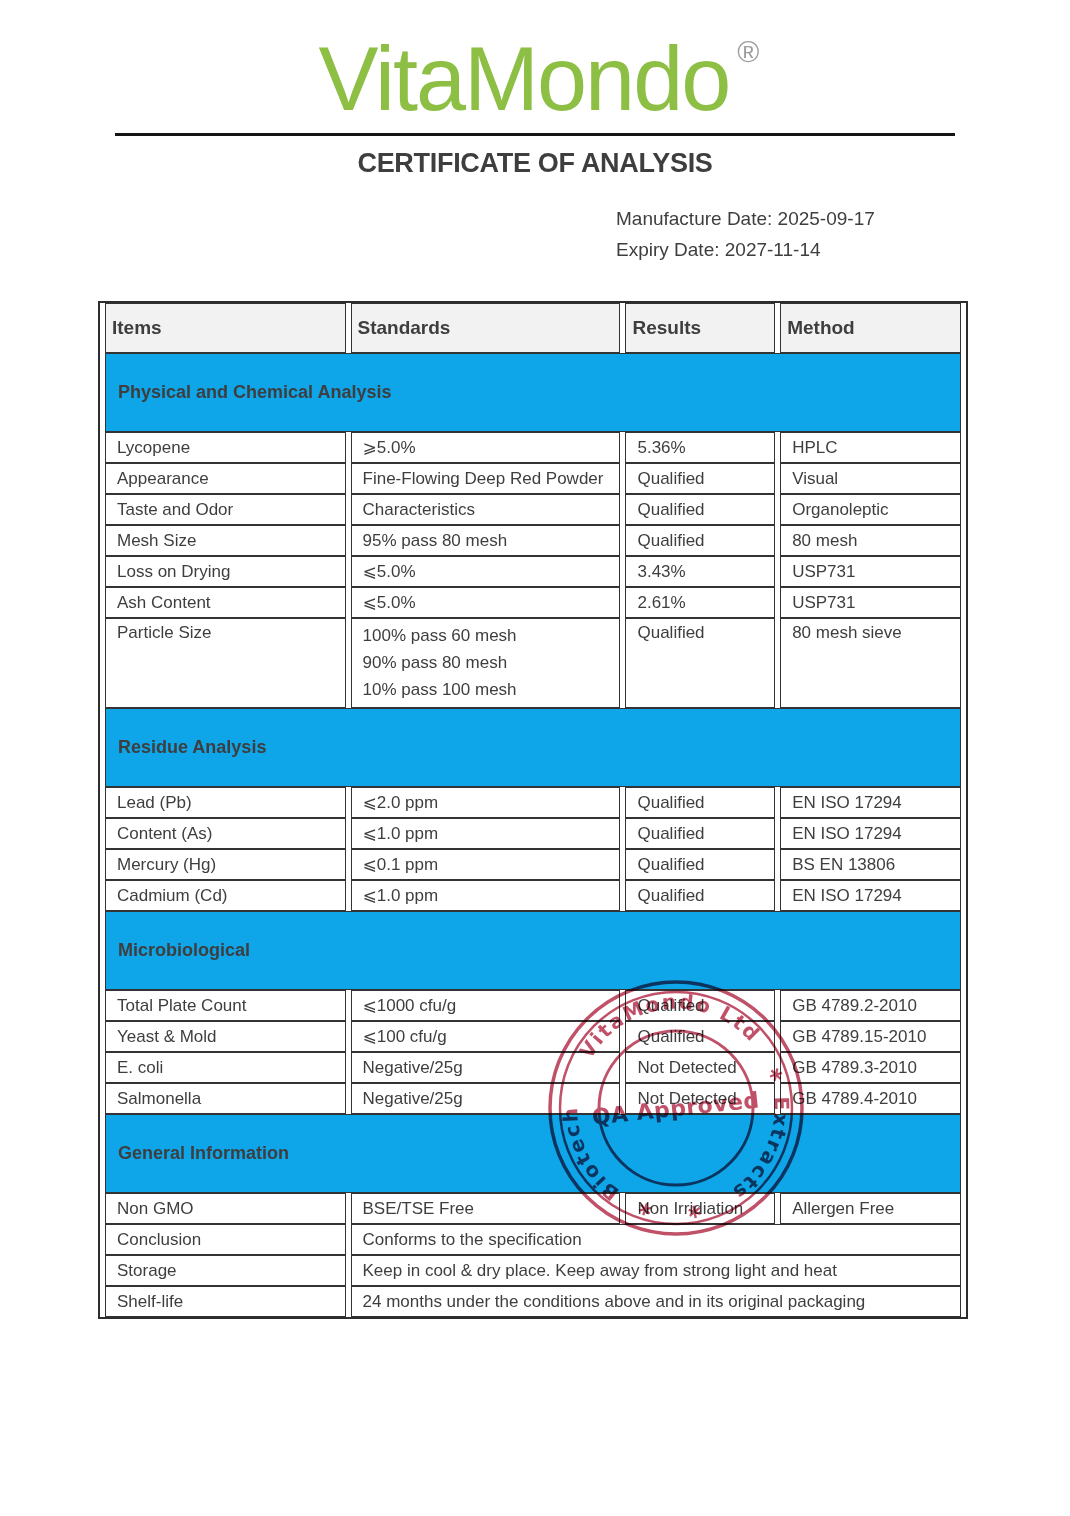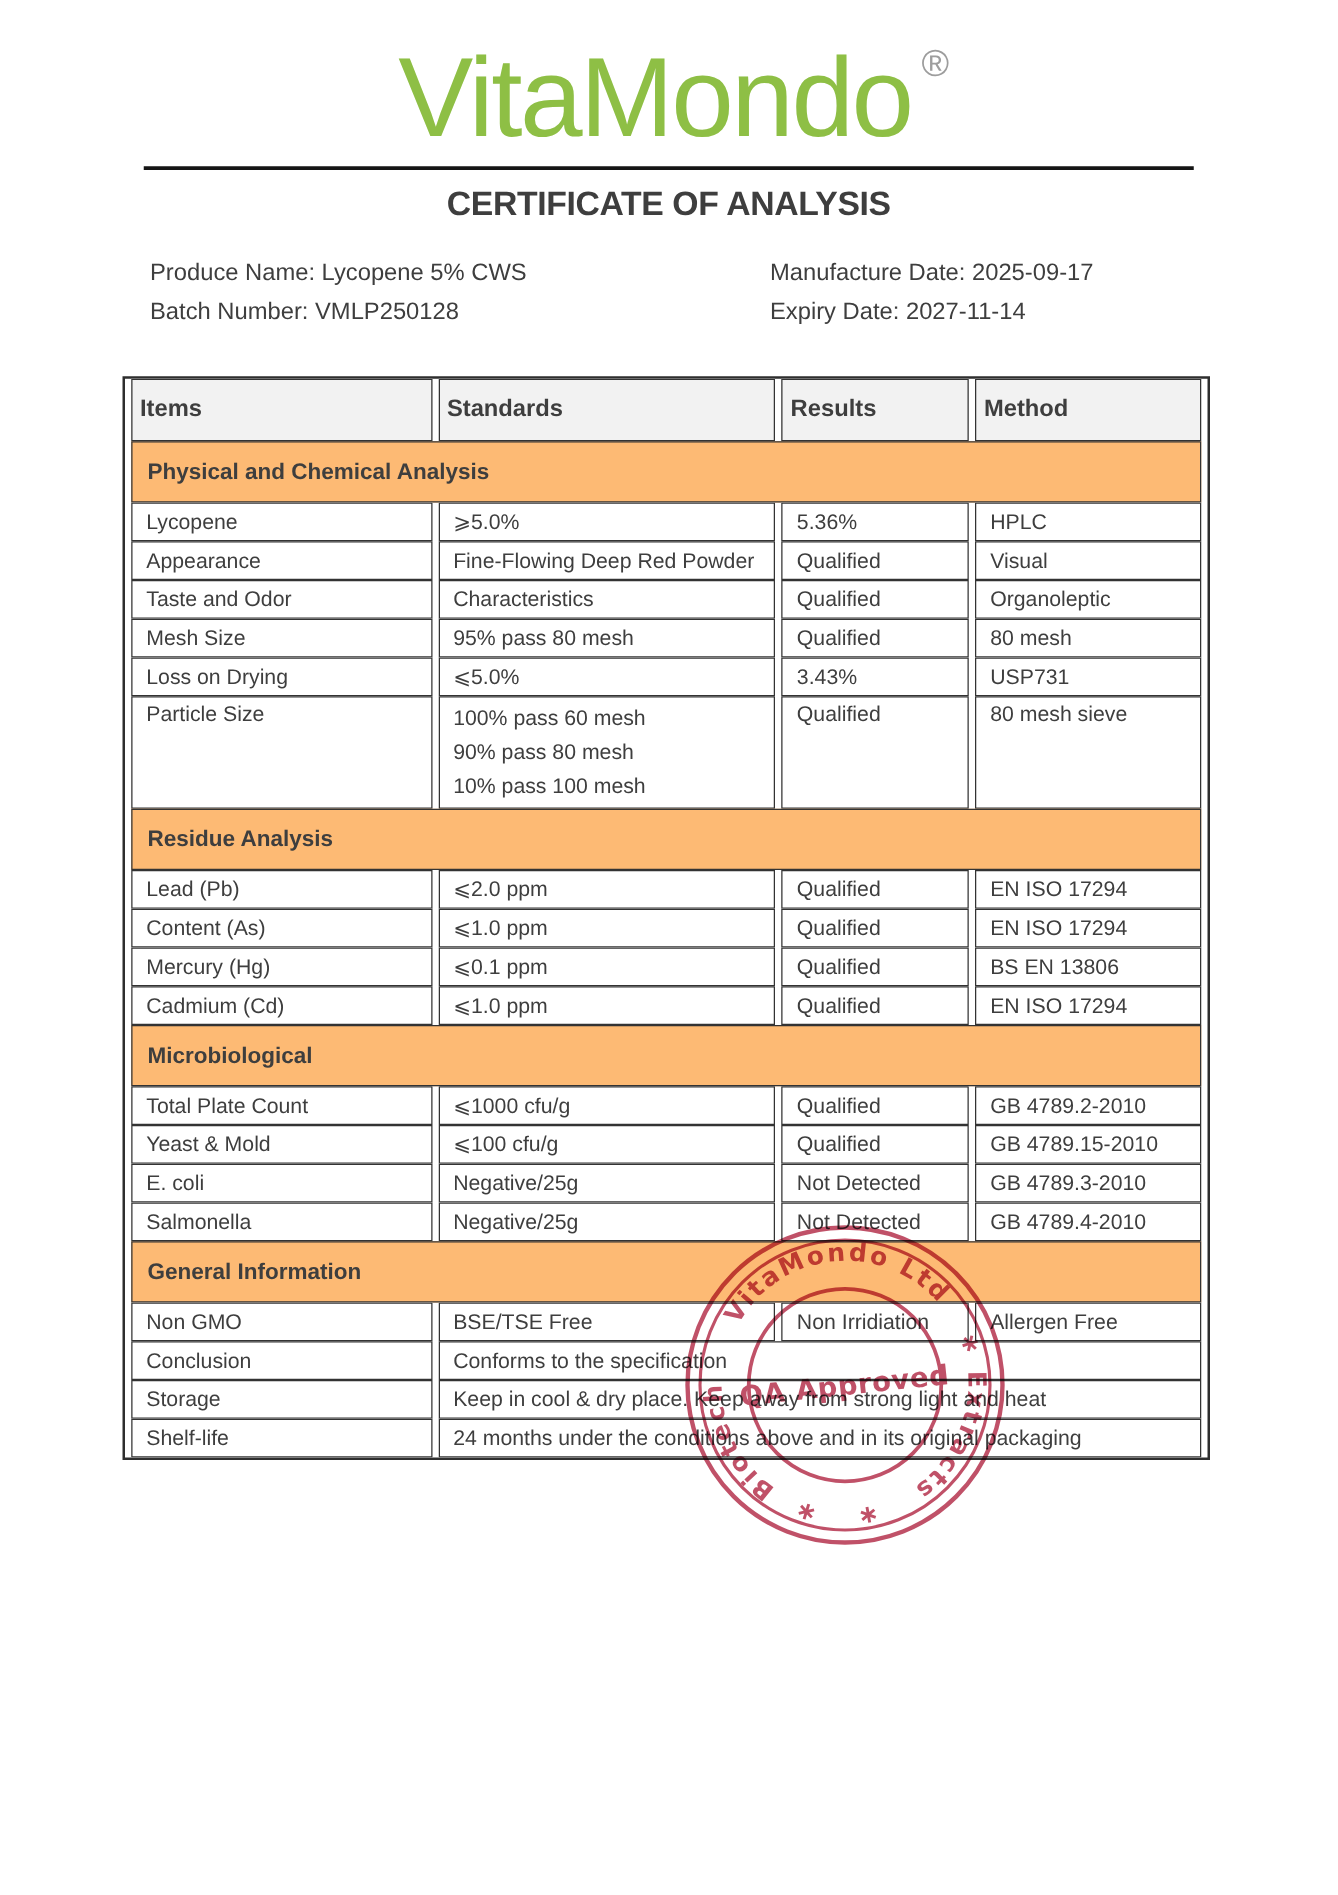--- a/index.html
+++ b/index.html
@@ -36,22 +36,22 @@
     margin:26px 0 0 98px; width:870px; table-layout:fixed;
     border-collapse:separate; border-spacing:5px 0;
     border:2px solid #2e2e2e; font-size:17px; color:#3e3e3e;
   }
   table.coa th, table.coa td { border:1.5px solid #333333; }
   table.coa th {
     background:#f2f2f2; font-weight:bold; font-size:19px;
     text-align:left; padding:13px 6px;
   }
   td.section {
-    background:#fdba74; font-weight:bold; font-size:18px;
-    padding:13px 12px; text-align:left;
+    background:#0ea5e9; font-weight:bold; font-size:18px;
+    padding:28px 12px; text-align:left;
   }
   td.cell { padding:4px 11px; line-height:21px; vertical-align:middle; background:#fff; }
   tr.top td.cell { vertical-align:top; padding-top:3px; }
   td.cell .ml { line-height:27px; }
 
   .stamp {
     position:absolute; left:536px; top:968px; width:280px; height:280px;
     mix-blend-mode:multiply; opacity:0.88; pointer-events:none;
   }
   .stamp circle { fill:none; stroke:var(--stamp,#b73953); }
@@ -64,24 +64,20 @@
 
 <div class="header">
   <div class="logo">
     <span>VitaMondo</span><span class="reg">®</span>
   </div>
   <div class="rule"></div>
   <div class="doc-title">CERTIFICATE OF ANALYSIS</div>
 </div>
 
 <div class="product-info">
-  <div class="pi-col pi-left">
-    <div class="pi-line"><span>Produce Name:</span> <span>Lycopene 5% CWS</span></div>
-    <div class="pi-line"><span>Batch Number:</span> <span>VMLP250128</span></div>
-  </div>
   <div class="pi-col pi-right">
     <div class="pi-line"><span>Manufacture Date:</span> <span>2025-09-17</span></div>
     <div class="pi-line"><span>Expiry Date:</span> <span>2027-11-14</span></div>
   </div>
 </div>
 
 <table class="coa">
   <colgroup>
     <col style="width:28.6%">
       <col style="width:32.1%">
@@ -123,20 +119,26 @@
         <td class="cell">95% pass 80 mesh</td>
         <td class="cell">Qualified</td>
         <td class="cell">80 mesh</td>
       </tr>
       <tr>
         <td class="cell">Loss on Drying</td>
         <td class="cell">⩽5.0%</td>
         <td class="cell">3.43%</td>
         <td class="cell">USP731</td>
       </tr>
+      <tr>
+        <td class="cell">Ash Content</td>
+        <td class="cell">⩽5.0%</td>
+        <td class="cell">2.61%</td>
+        <td class="cell">USP731</td>
+      </tr>
       <tr class="top">
         <td class="cell">Particle Size</td>
         <td class="cell">
           <div class="ml">100% pass 60 mesh</div>
           <div class="ml">90% pass 80 mesh</div>
           <div class="ml">10% pass 100 mesh</div>
         </td>
         <td class="cell">Qualified</td>
         <td class="cell">80 mesh sieve</td>
       </tr>

